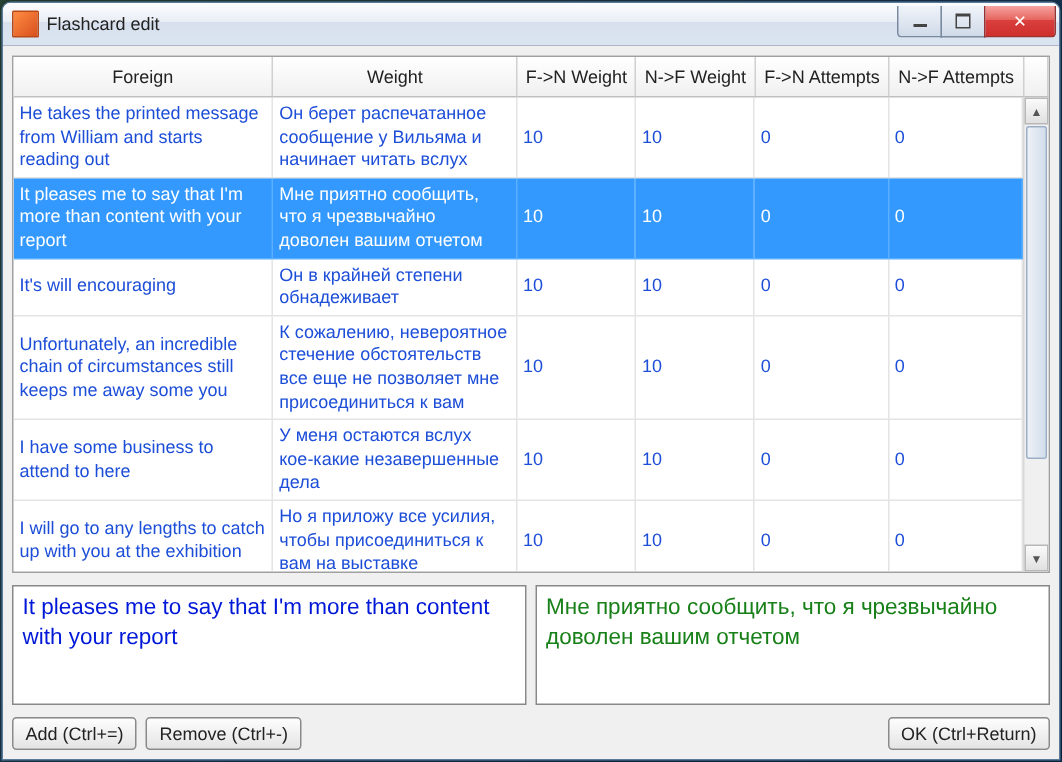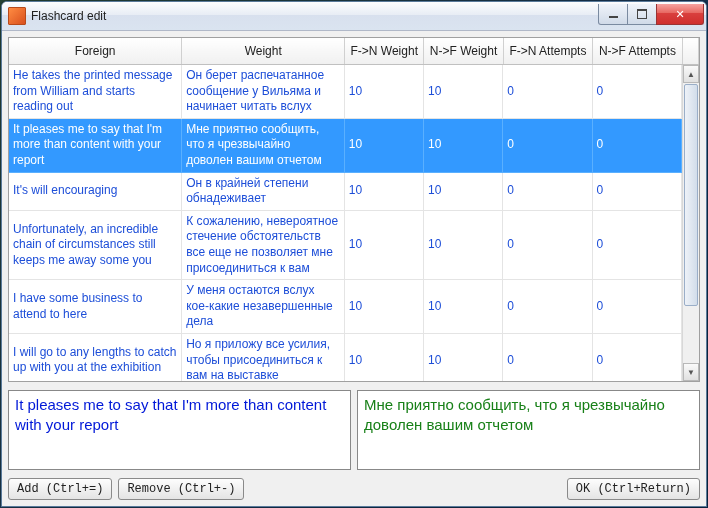--- a/index.html
+++ b/index.html
@@ -181,21 +181,20 @@
     overflow: hidden;
   }
   .editor.foreign { color: #0018d8; }
   .editor.native  { color: #188018; }
 
   .button-row {
     display: flex;
     margin-top: 8px;
     gap: 6px;
     align-items: flex-end;
-    font-family: Liberation Mono, monospace;
   }
   .button-row .spacer { flex: 1; }
   .btn {
     background: linear-gradient(to bottom,#fdfdfd,#e4e4e4);
     border: 1px solid #8a8a8a;
     border-radius: 3px;
     padding: 3px 8px;
     font-size: 12px;
     font-family: inherit;
     color: #222;

